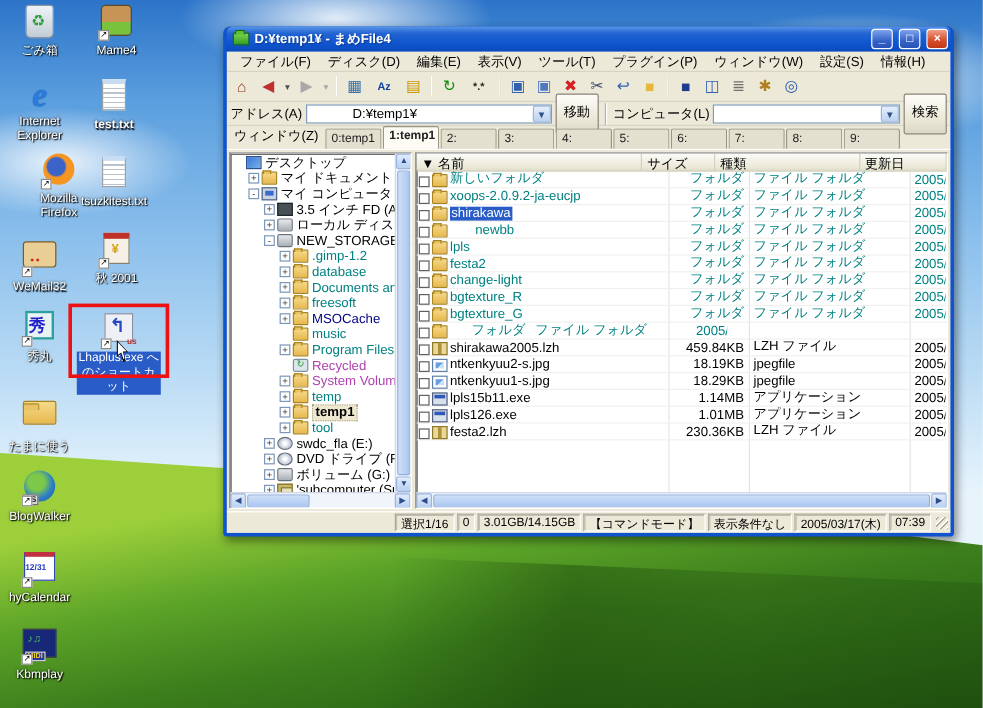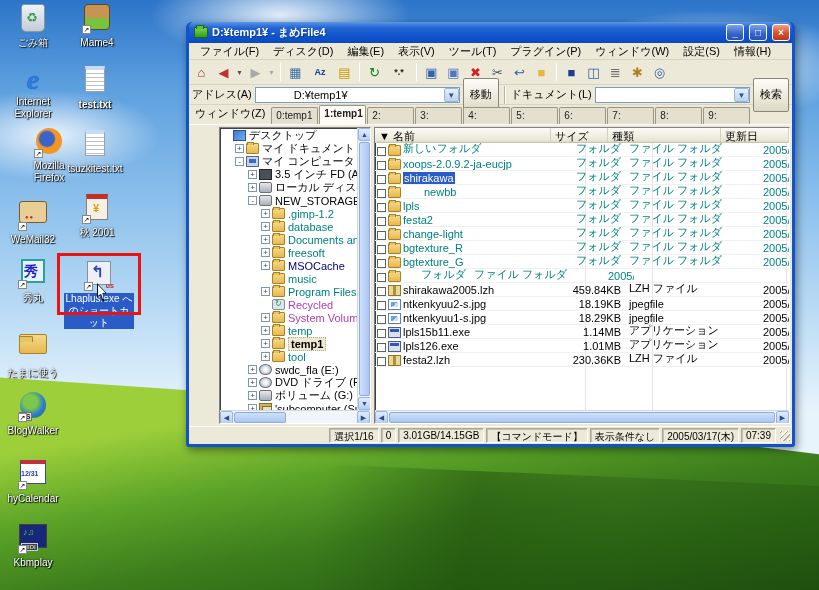--- a/index.html
+++ b/index.html
@@ -80,21 +80,21 @@
   .xpbtn { height:34px; background:linear-gradient(180deg,#fdfcf9,#ece9d8 60%,#dcd8c8); border:1px solid #8a867a; border-radius:2px; padding:0 6px; font-size:11px; line-height:15px; }
   .vdiv { width:2px; height:18px; border-left:1px solid #b8b4a4; border-right:1px solid #fff; margin:0 2px; }
 
   .tabbar { height:20px; display:flex; align-items:flex-end; padding:1px 2px 0 4px; border-bottom:1px solid #fff; }
   .tabbar .tlabel { padding:0 6px 3px 2px; }
   .tab { width:47px; height:17px; border:1px solid #9a9684; border-bottom:none; background:#e4e0d0; font-size:10px; padding:2px 0 0 4px; border-radius:2px 2px 0 0; margin-right:1px; color:#202020; }
   .tab.active { background:#fdfbf4; font-weight:bold; height:19px; }
 
   .content { flex:1; display:flex; overflow:hidden; padding:2px; gap:3px; }
   .panel { background:#fff; border:1px solid #808080; border-right-color:#fff; border-bottom-color:#fff; box-shadow:inset 1px 1px 0 #404040; display:flex; flex-direction:column; overflow:hidden; position:relative; }
-  .treewrap { width:152px;margin-left:28px; }
+  .treewrap { width:152px; }
   .listwrap { flex:1; }
 
   
   .tree { flex:1; overflow:hidden; padding:1px 0 0 2px; position:relative; }
   .trow { height:13px; display:flex; align-items:center; white-space:nowrap; font-size:11px; }
   .pm { width:9px; height:9px; border:1px solid #7a96b8; background:#fff; font-size:8px; line-height:7px; text-align:center; color:#404040; margin-right:2px; flex:none; }
   .pm.none { border:none; background:transparent; }
   .ti { width:13px; height:11px; margin-right:3px; flex:none; position:relative; }
   .ti-folder,.ti-docs { background:linear-gradient(180deg,#f5d98a,#e8b84e); border:1px solid #a8831f; border-radius:1px; }
   .ti-folder:before,.ti-docs:before { content:""; position:absolute; left:0; top:-2px; width:5px; height:2px; background:#e8c466; border:1px solid #a8831f; border-bottom:none; }
@@ -297,21 +297,21 @@
         <div class="tb" style="color: rgb(48, 96, 176);">◎</div>
       </div>
     <div class="addrbar">
       <span>アドレス(A)</span>
       <div class="combo" style="width:205px;padding-left:38px;">
         <span>D:¥temp1¥</span>
         <span class="arrow">▼</span>
       </div>
       <button class="xpbtn">移動</button>
       <div class="vdiv"></div>
-      <span>ドキュメント(L)</span>
+      <span>コンピュータ(L)</span>
       <div class="combo" style="flex:1;">
         <span></span>
         <span class="arrow">▼</span>
       </div>
       <button class="xpbtn">検索</button>
     </div>
     <div class="tabbar">
       <span class="tlabel">ウィンドウ(Z)</span>
       <span id="tabs" style="display:flex;align-items:flex-end;">
           <div class="tab">0:temp1</div>

